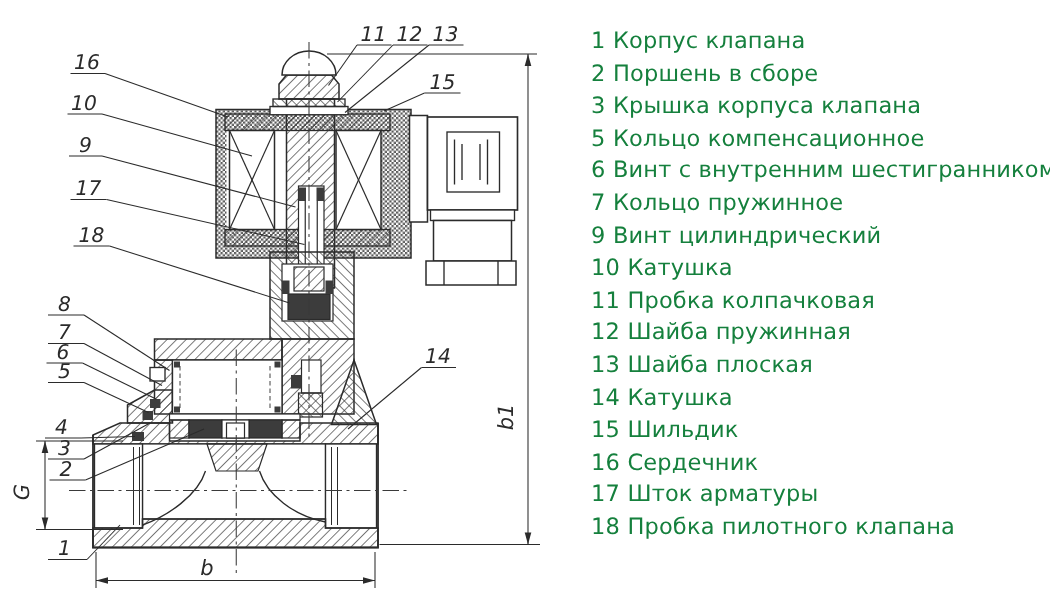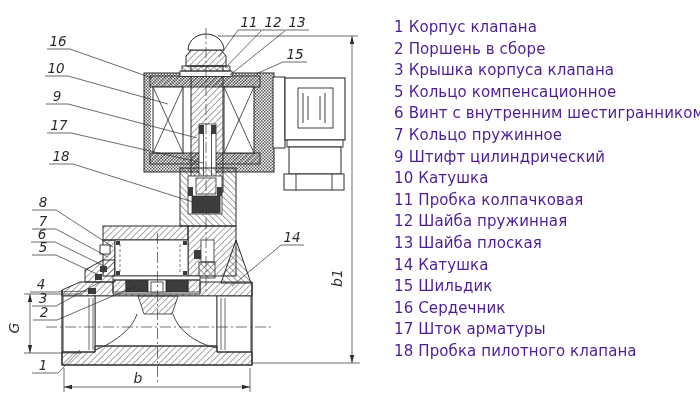--- a/index.html
+++ b/index.html
@@ -1,19 +1,19 @@
 <!DOCTYPE html>
 <html><head>
 <meta charset="utf-8">
 <style>
   html,body{margin:0;padding:0;background:#ffffff;}
   .stage{position:relative;width:700px;height:406px;background:#ffffff;overflow:hidden;
          font-family:"DejaVu Sans","Liberation Sans",sans-serif;}
   .drawing{position:absolute;left:0;top:0;}
-  .legend{position:absolute;left:394px;top:17px;width:304px;color:#4c1d95;
+  .legend{position:absolute;left:394px;top:17px;width:304px;color:#15803d;
           font-size:15px;line-height:21.6px;letter-spacing:0.1px;}
   .legend .row{white-space:nowrap;}
   .legend .num{margin-right:5px;}
   svg text{font-family:"DejaVu Sans","Liberation Sans",sans-serif;}
   .callout{font-size:13.5px;font-style:italic;fill:#2b2b2b;}
   .dim{font-size:14px;font-style:italic;fill:#2b2b2b;}
 </style>
 </head>
 <body>
 
@@ -274,21 +274,21 @@
     </g>
   </svg>
 
   <div class="legend">
     <div class="row"><span class="num">1</span><span>Корпус клапана</span></div>
     <div class="row"><span class="num">2</span><span>Поршень в сборе</span></div>
     <div class="row"><span class="num">3</span><span>Крышка корпуса клапана</span></div>
     <div class="row"><span class="num">5</span><span>Кольцо компенсационное</span></div>
     <div class="row"><span class="num">6</span><span>Винт с внутренним шестигранником</span></div>
     <div class="row"><span class="num">7</span><span>Кольцо пружинное</span></div>
-    <div class="row"><span class="num">9</span><span>Штифт цилиндрический</span></div>
+    <div class="row"><span class="num">9</span><span>Винт цилиндрический</span></div>
     <div class="row"><span class="num">10</span><span>Катушка</span></div>
     <div class="row"><span class="num">11</span><span>Пробка колпачковая</span></div>
     <div class="row"><span class="num">12</span><span>Шайба пружинная</span></div>
     <div class="row"><span class="num">13</span><span>Шайба плоская</span></div>
     <div class="row"><span class="num">14</span><span>Катушка</span></div>
     <div class="row"><span class="num">15</span><span>Шильдик</span></div>
     <div class="row"><span class="num">16</span><span>Сердечник</span></div>
     <div class="row"><span class="num">17</span><span>Шток арматуры</span></div>
     <div class="row"><span class="num">18</span><span>Пробка пилотного клапана</span></div>
   </div>

